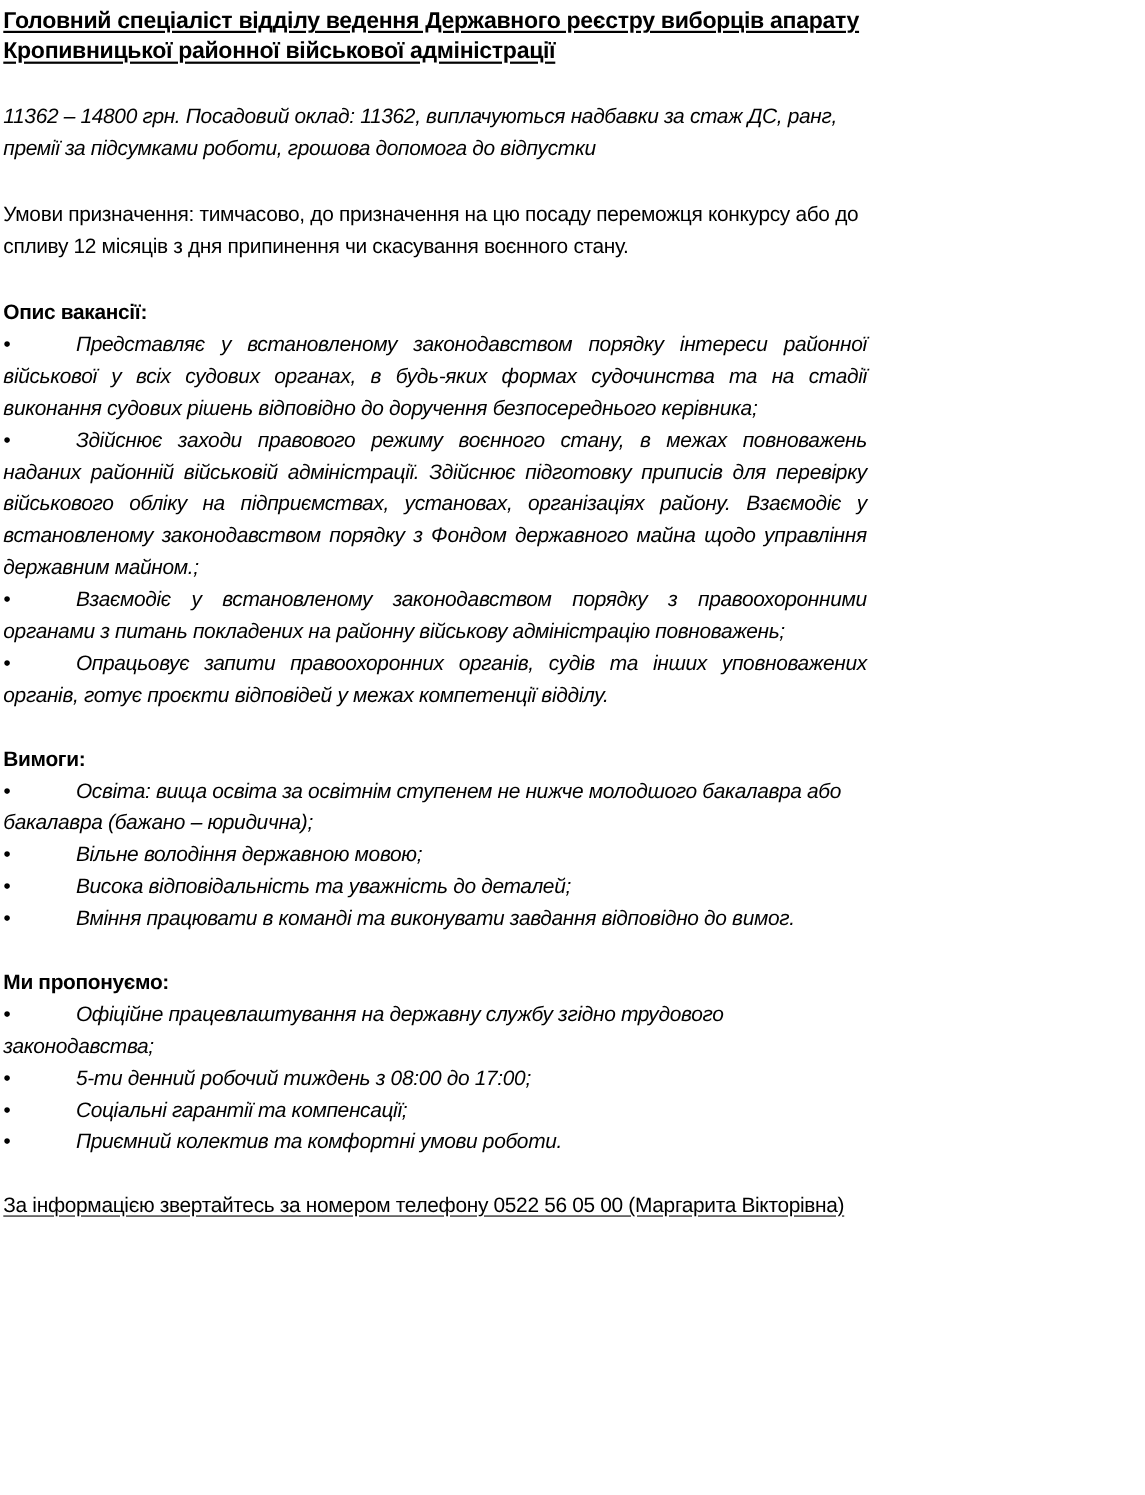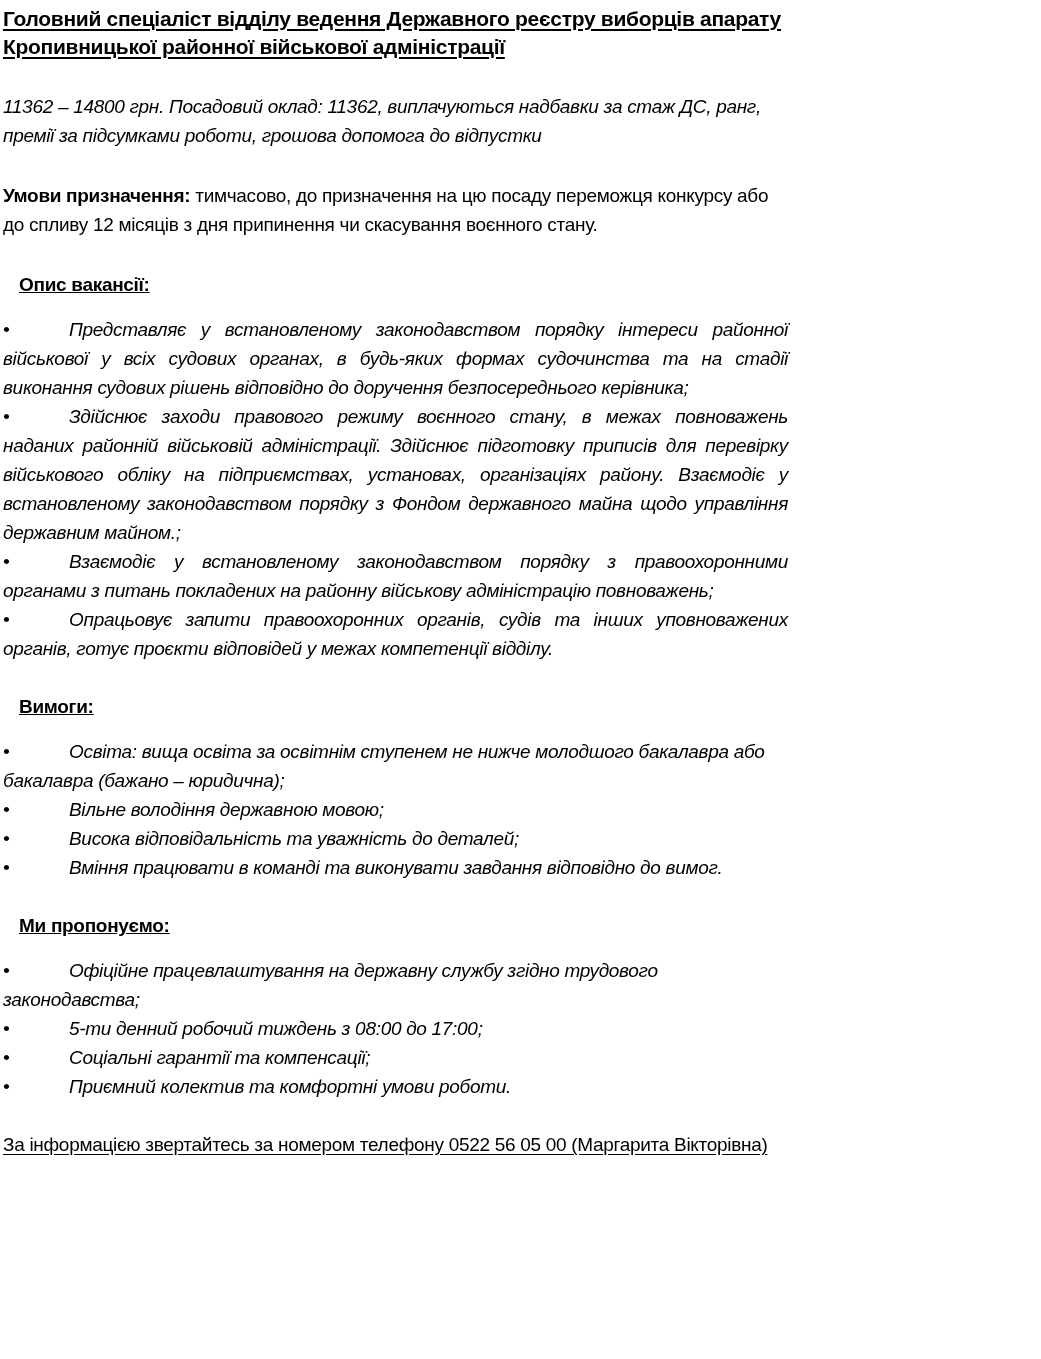--- a/index.html
+++ b/index.html
@@ -35,27 +35,26 @@
     text-underline-offset: 3px;
     margin: 0 0 31px 0;
   }
   .salary-line {
     font-style: italic;
     margin: 0 0 31px 0;
   }
   .appointment {
     margin: 0 0 31px 0;
   }
-  .appointment strong { font-weight: bold; }
+  .appointment strong { font-weight: normal; }
 
   .section { margin: 0 0 29px 0; }
   .section-heading {
     font-weight: bold;
-    margin: 16px;
-    text-decoration: underline;
+    margin: 0;
   }
   .bullet-para { margin: 0; font-style: italic; }
   .section.justified .bullet-para { text-align: justify; }
   .bullet-marker {
     display: inline-block;
     width: 66px;
     text-align: left;
   }
   .contact p {
     text-decoration: underline;

